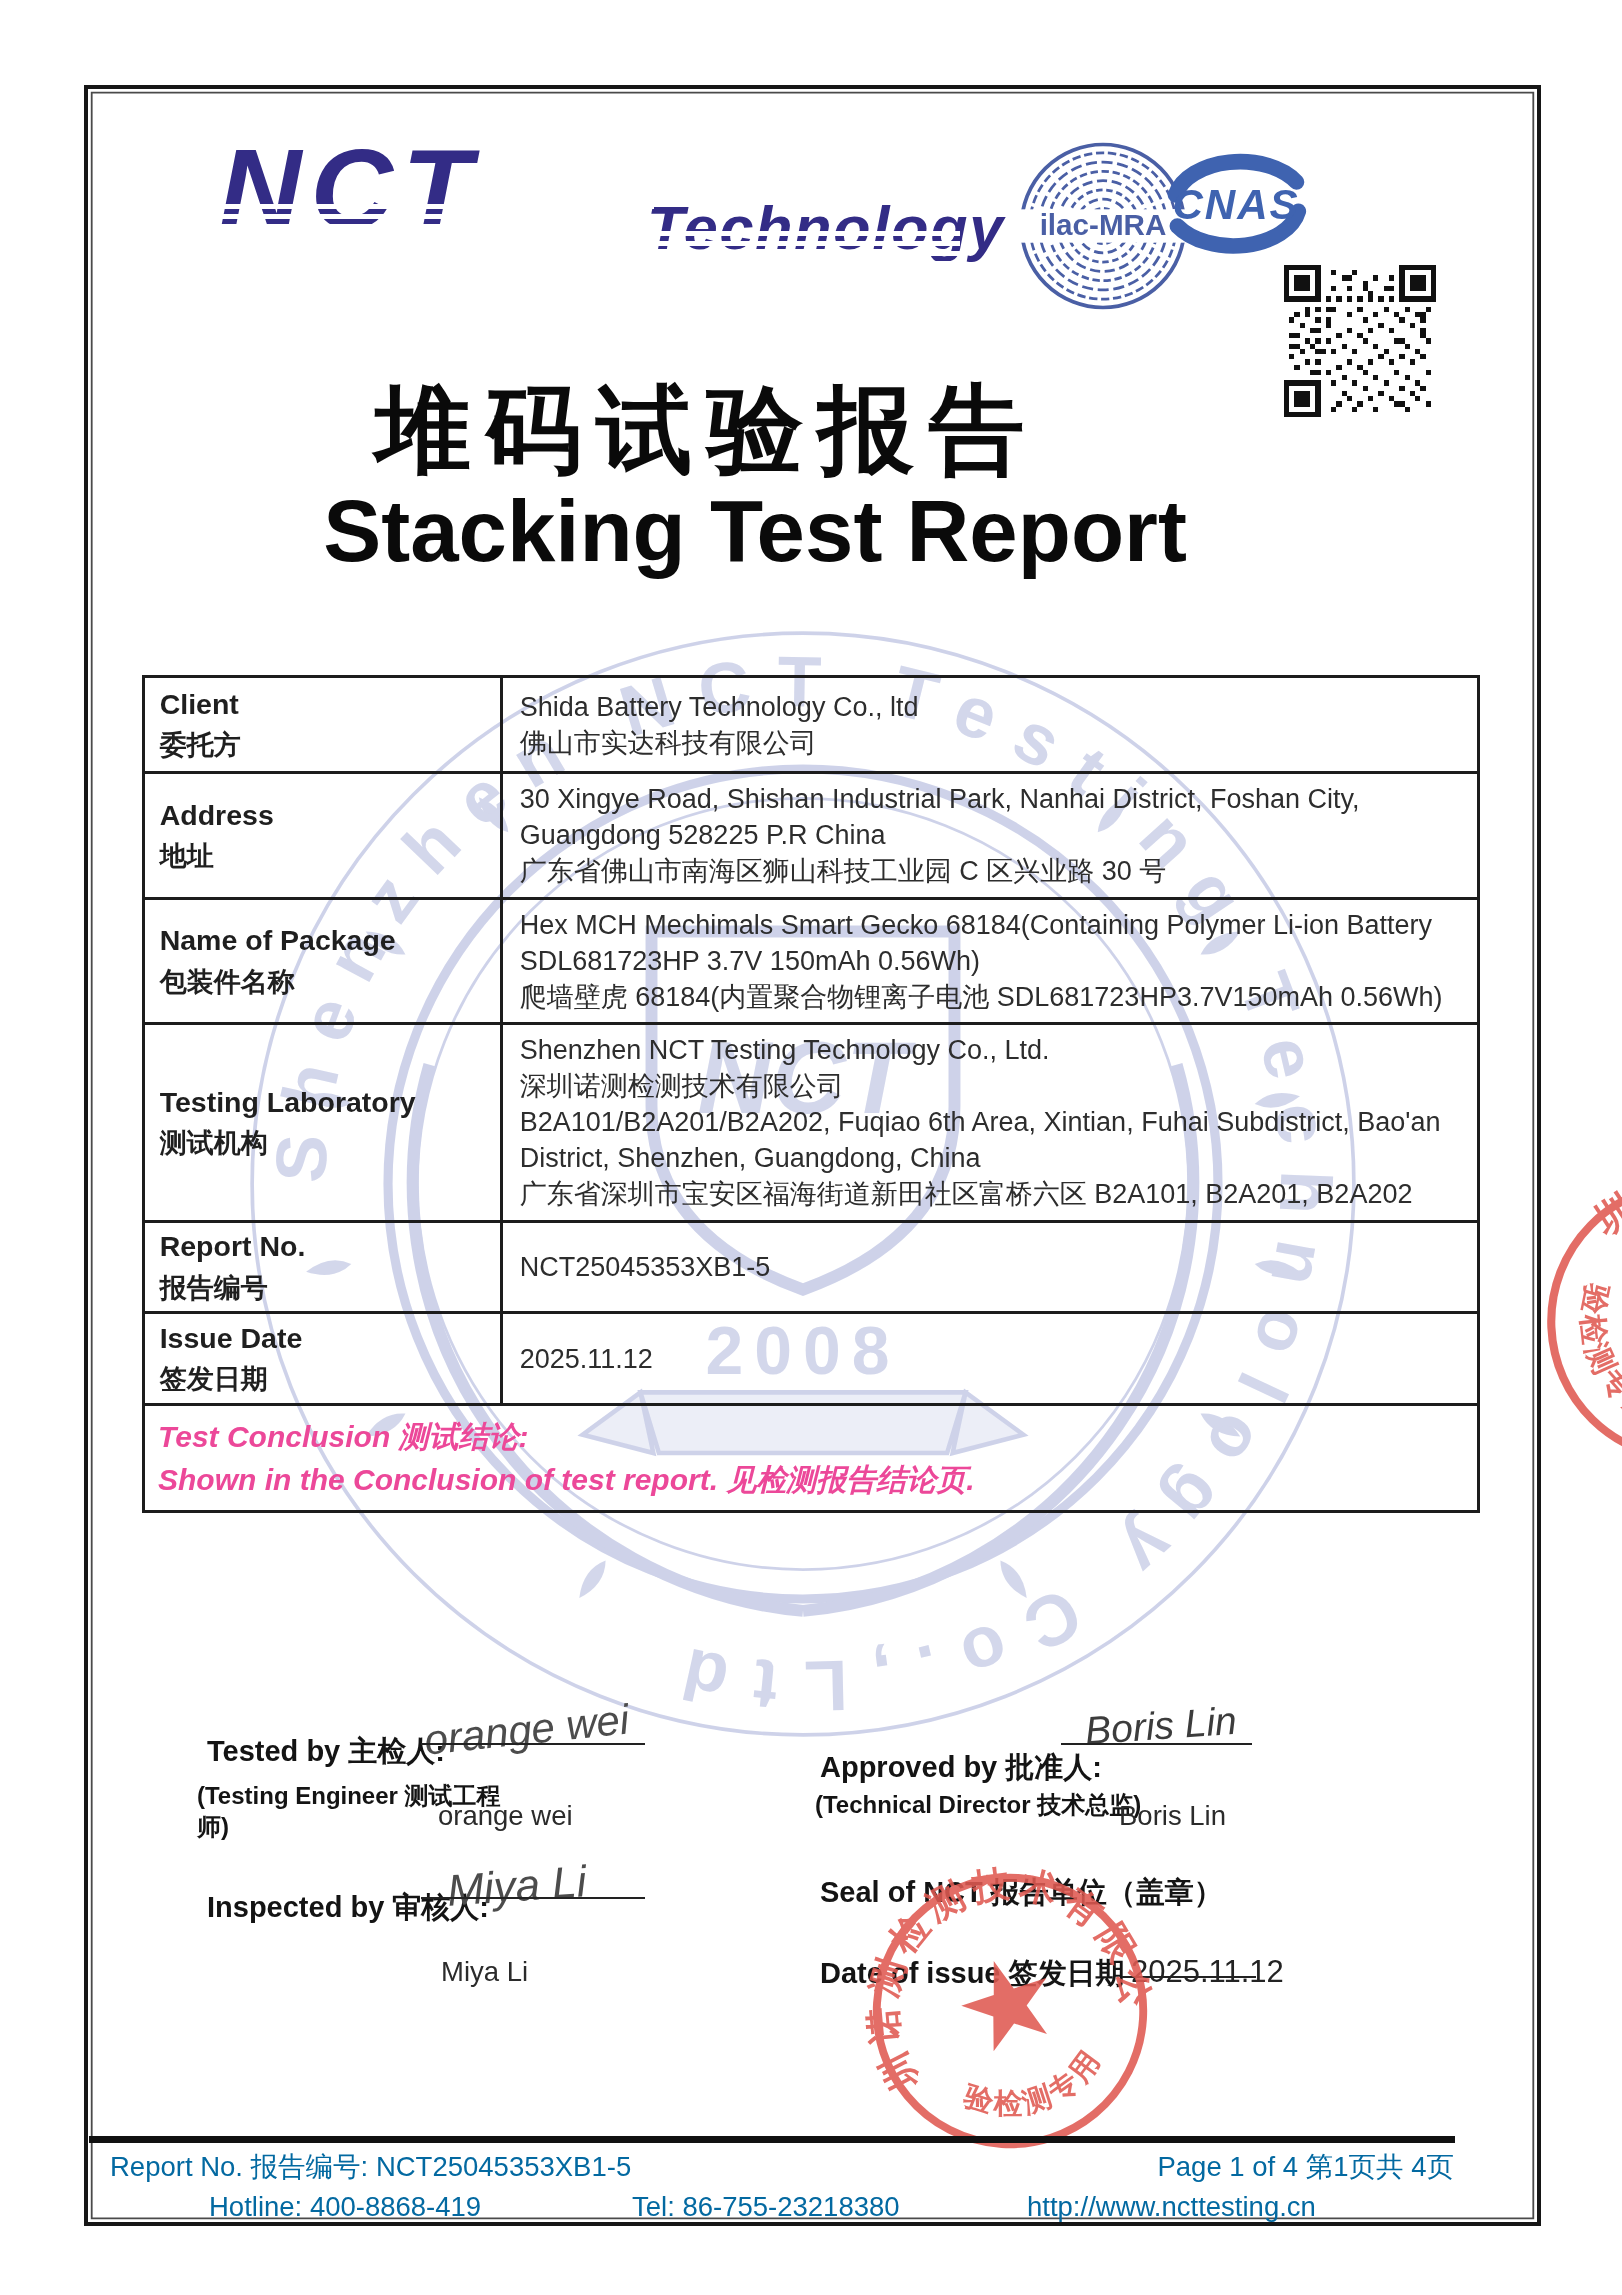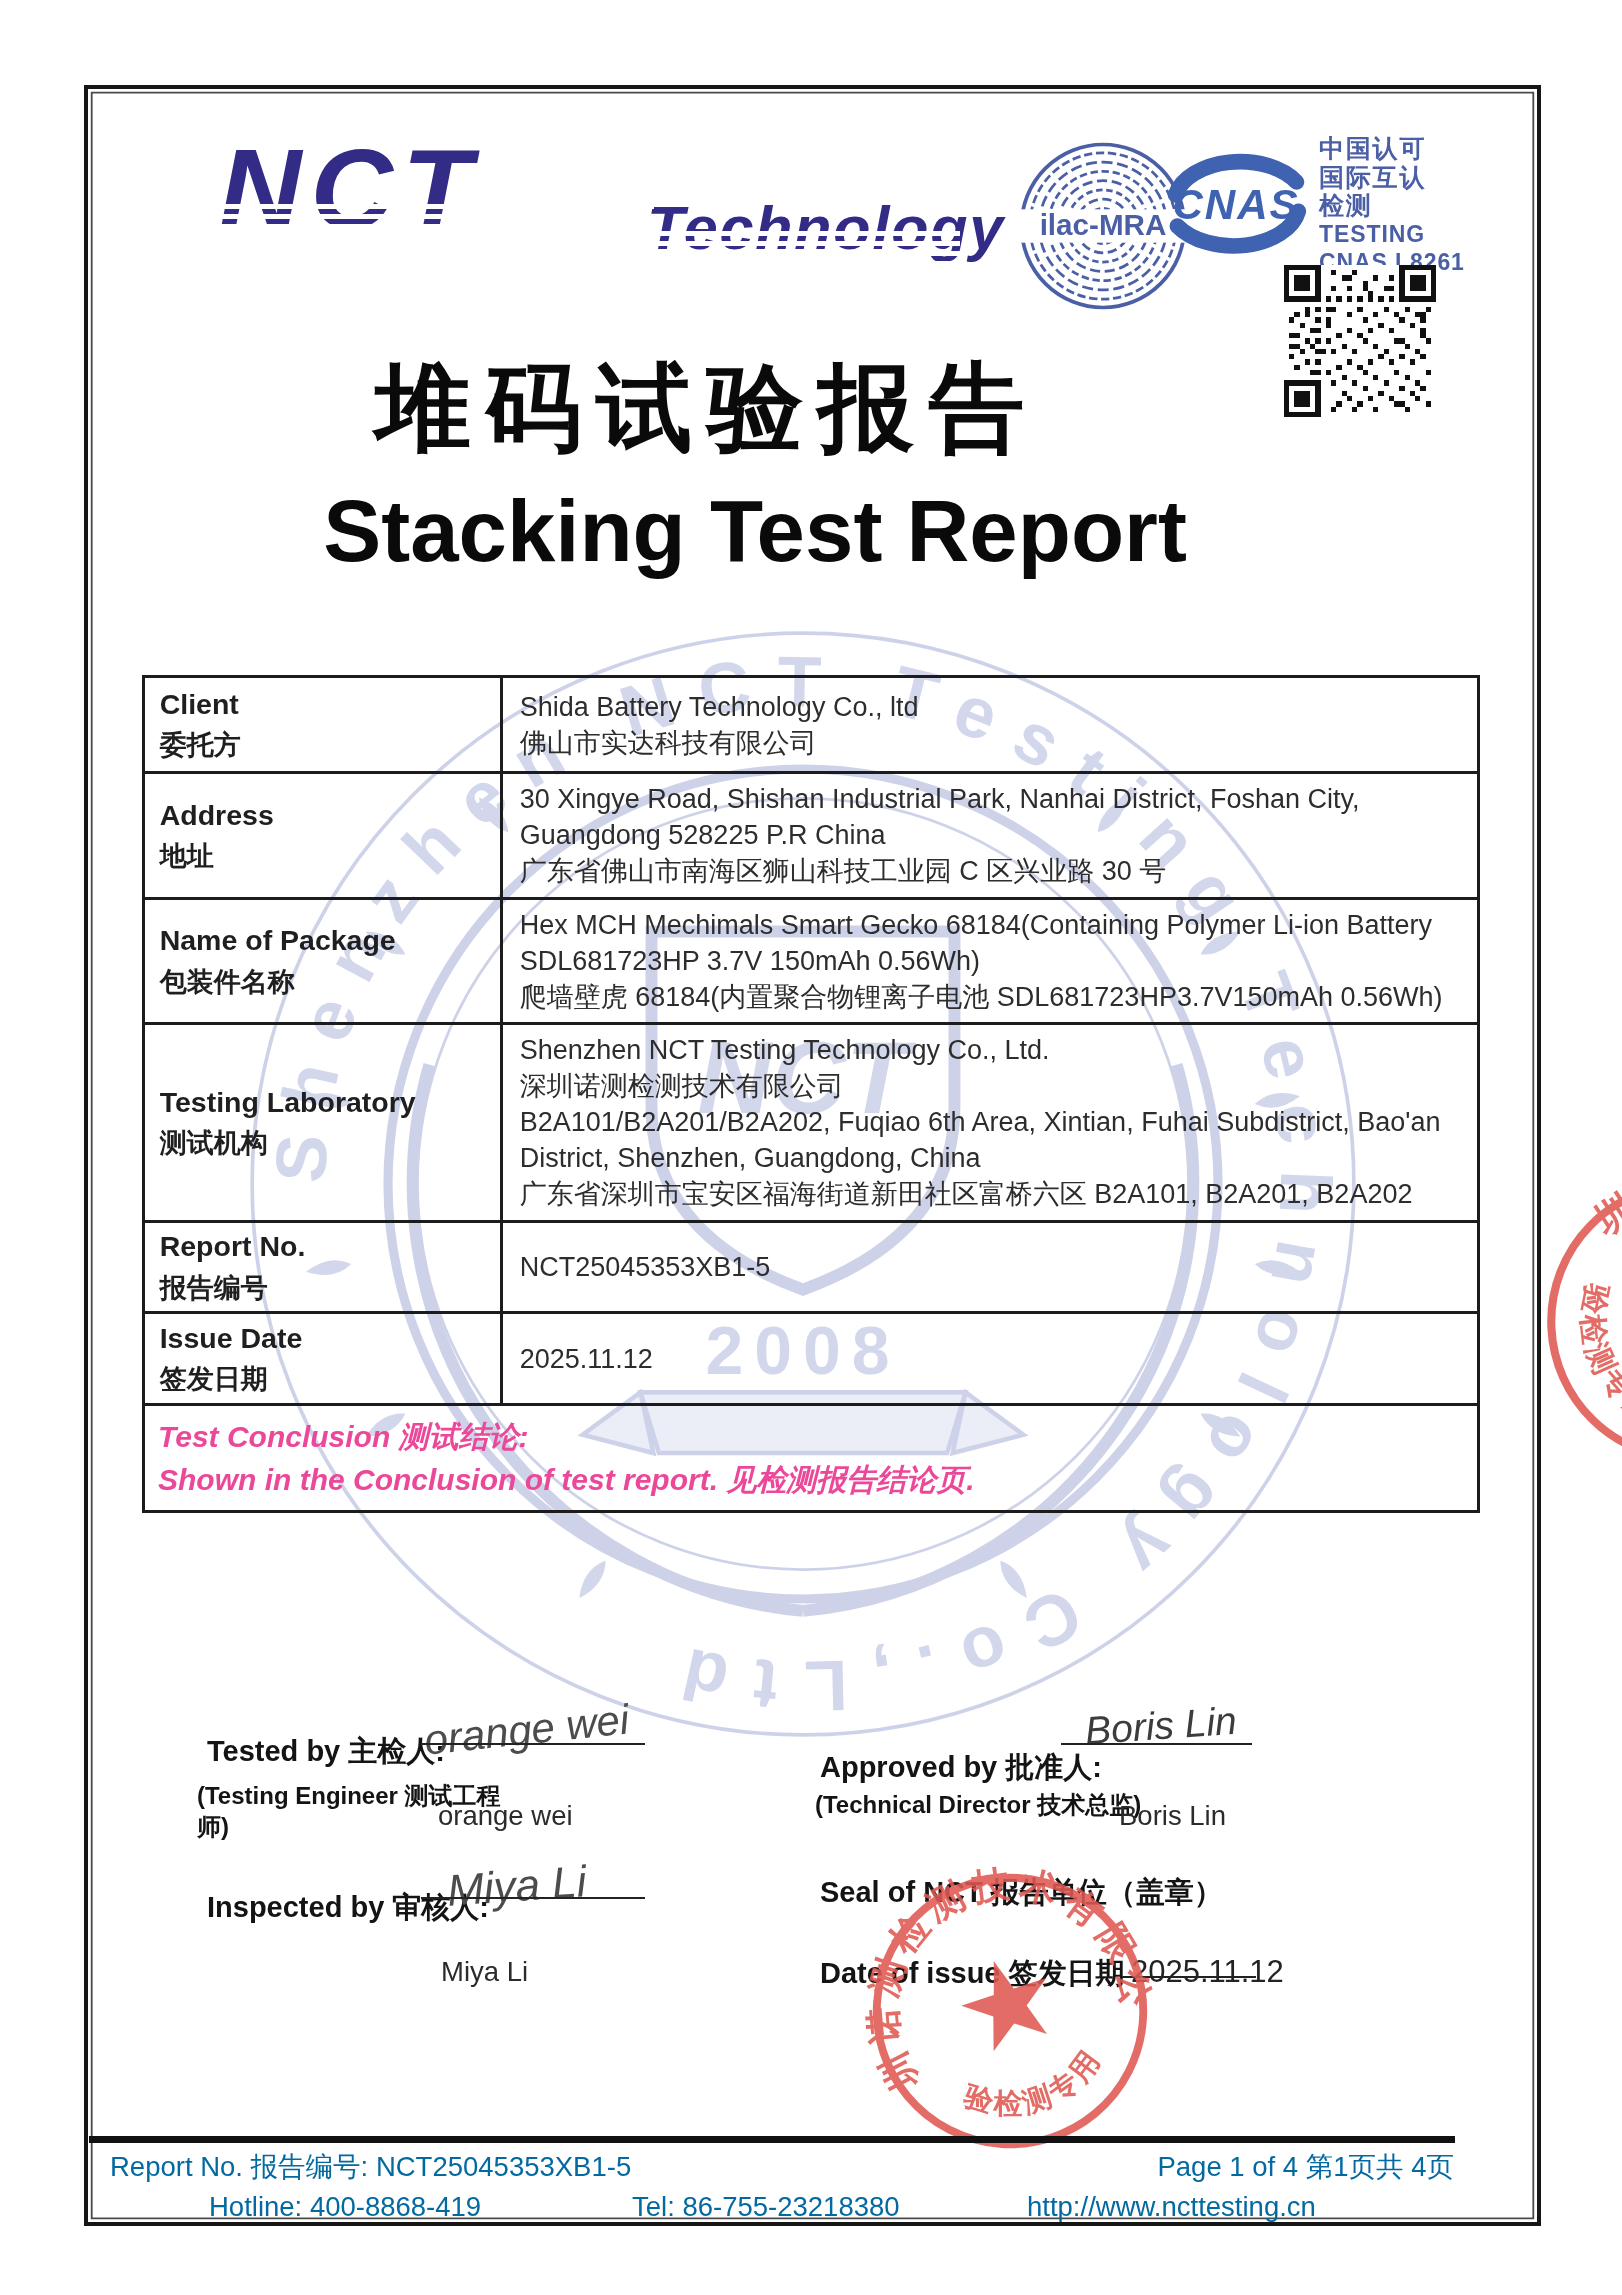--- a/index.html
+++ b/index.html
@@ -15,21 +15,21 @@
             letter-spacing:9.2px;color:#332c86;line-height:1;}
   .logo-tech{position:absolute;left:647px;top:198px;font-size:61px;font-weight:bold;font-style:italic;
              letter-spacing:1.8px;color:#332c86;line-height:1;}
   .stripes{position:absolute;background:repeating-linear-gradient(180deg,#fff 0 4.6px,rgba(255,255,255,0) 4.6px 10px);}
   .stripes.s1{left:208px;top:204px;width:446px;height:70px;}
   .stripes.s2{left:643px;top:231px;width:317px;height:57px;}
   .accred{position:absolute;left:1319px;top:134px;width:230px;color:#4a5fa5;font-weight:bold;}
   .accred div{font-size:25px;line-height:28.5px;letter-spacing:1.8px;}
   .accred .en{font-size:23px;letter-spacing:0.9px;}
   
-  .title-zh{position:absolute;left:64px;top:345px;width:1286px;text-align:center;
+  .title-zh{position:absolute;left:64px;top:367px;width:1286px;text-align:center;
             font-family:"Liberation Serif","DejaVu Serif",serif;
             font-size:96px;font-weight:bold;letter-spacing:14.7px;color:#0a0a0a;}
   .title-en{position:absolute;left:64px;top:481px;width:1382px;text-align:center;
             font-size:87px;font-weight:bold;letter-spacing:0px;color:#0a0a0a;}
   
   table.info{position:absolute;left:142px;top:675px;width:1338px;border-collapse:collapse;table-layout:fixed;}
   table.info td{border:3.7px solid #1c1c1c;vertical-align:middle;}
   td.lab{width:335px;padding:5.5px 5.5px 5.5px 14.7px;}
   td.lab .len{font-size:28.5px;font-weight:bold;line-height:37px;}
   td.lab .lzh{font-size:27px;font-weight:bold;line-height:35px;margin-top:5.5px;}
@@ -114,27 +114,20 @@
   </svg>
 
   <svg style="position:absolute;left:1159px;top:145px;" width="154" height="118" viewBox="0 0 168 128">
     <g stroke="#3f63b0" fill="none" stroke-linecap="round">
       <path d="M18,54 A72,46 0 0 1 150,40" stroke-width="17"></path>
       <path d="M152,72 A72,46 0 0 1 20,88" stroke-width="17"></path>
     </g>
     <text x="84" y="80" text-anchor="middle" font-family="Liberation Sans, sans-serif" font-size="46" font-weight="bold" font-style="italic" letter-spacing="2" fill="#3f63b0">CNAS</text>
   </svg>
 
-  <div class="accred">
-    <div>中国认可</div>
-    <div>国际互认</div>
-    <div>检测</div>
-    <div class="en">TESTING</div>
-    <div class="en">CNAS L8261</div>
-  </div>
 
   <svg style="position:absolute;left:1284px;top:263px;" width="152" height="156" viewBox="0 0 29 29" shape-rendering="crispEdges">
     <rect x="0" y="0" width="29" height="29" fill="#fff"></rect>
     <g fill="#111">
       <rect x="0" y="0" width="7" height="7"></rect>
         <rect x="22" y="0" width="7" height="7"></rect>
         <rect x="0" y="22" width="7" height="7"></rect>
       <rect x="1" y="1" width="5" height="5" fill="#fff"></rect>
         <rect x="23" y="1" width="5" height="5" fill="#fff"></rect>
         <rect x="1" y="23" width="5" height="5" fill="#fff"></rect>

